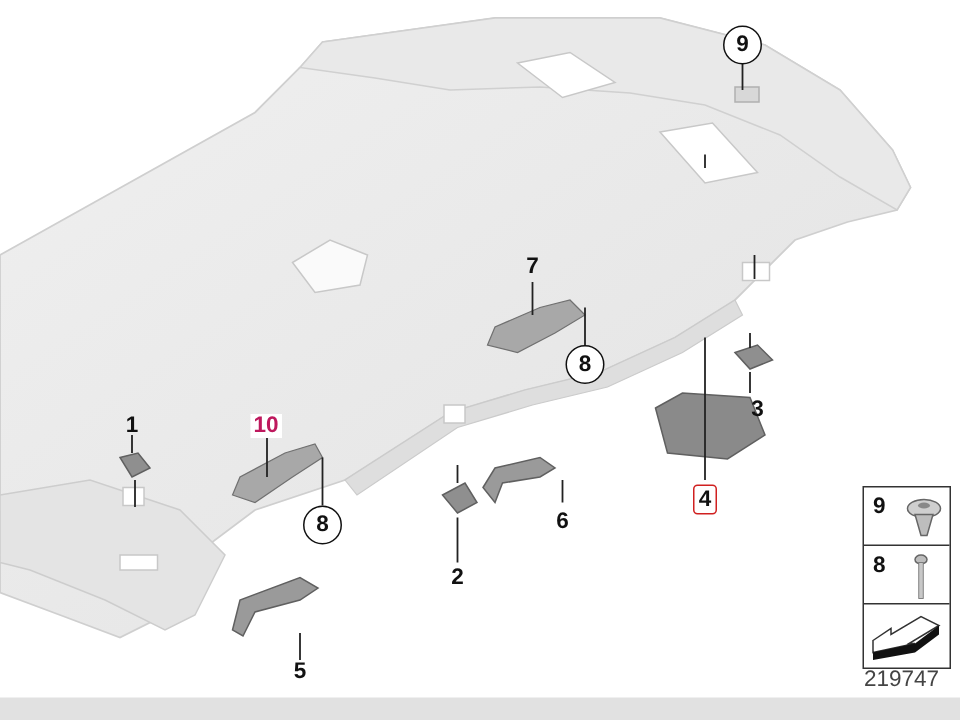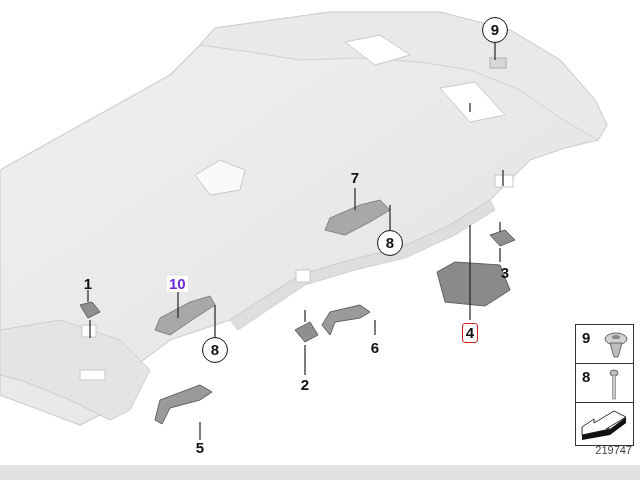--- a/index.html
+++ b/index.html
@@ -1,27 +1,27 @@
 <!DOCTYPE html>
 <html><head>
   <meta charset="utf-8">
   <style>
     html, body { margin: 0; padding: 0; }
     body { width: 640px; height: 480px; background: #ffffff; position: relative; overflow: hidden; font-family: "Liberation Sans", sans-serif; }
     #diagram { position: absolute; left: 0; top: 0; width: 640px; height: 465px; }
     .callout { position: absolute; font-family: "Liberation Sans", sans-serif; font-weight: bold; color: #111; font-size: 15px; line-height: 16px; text-align: center; }
     .callout.plain { width: 16px; }
     .callout.circle { width: 24px; height: 24px; border: 1.6px solid #111; border-radius: 50%; background: #fff; line-height: 24px; font-size: 15px; }
-    .callout.grey { color: #6d28d9; background: #fff; padding: 0 2px; }
+    .callout.grey { color: #be185d; background: #fff; padding: 0 2px; }
     .callout.redbox { border: 1.5px solid #d02020; border-radius: 3px; width: 14px; height: 18px; line-height: 18px; background: #fff; }
     .legend { position: absolute; left: 575px; top: 324px; width: 57px; height: 120px; border: 1px solid #333; background: #fff; }
     .legend .cell { position: relative; height: 38px; border-bottom: 1px solid #333; }
     .legend .cell:last-child { border-bottom: none; height: 42px; }
     .legend .num { position: absolute; left: 6px; top: 4px; font-weight: bold; font-size: 15px; color: #111; }
-    .refno { position: absolute; left: 576px; top: 444px; width: 56px; text-align: right; font-size: 11px; color: #444; }
+    .refno { position: absolute; left: 576px; top: 444px; width: 56px; text-align: left; font-size: 15px; color: #444; }
     .bottom-strip { position: absolute; left: 0; top: 465px; width: 640px; height: 15px; background: #e1e1e1; }
   </style>
 </head>
 <body>
 
 <div id="diagram">
   <svg width="640" height="465" viewBox="0 0 640 465">
     <defs>
       <linearGradient id="roofG" x1="0" y1="0" x2="1" y2="1">
         <stop offset="0" stop-color="#f0f0f0"></stop>

